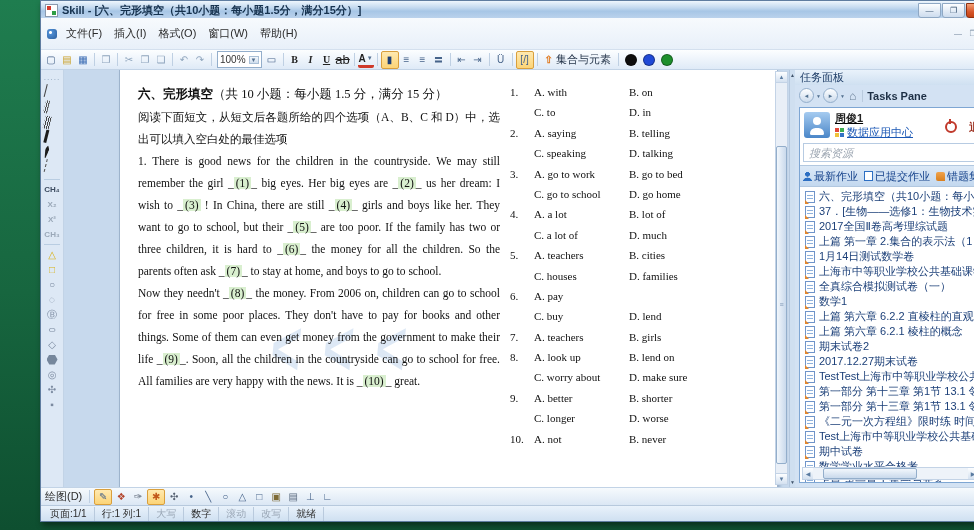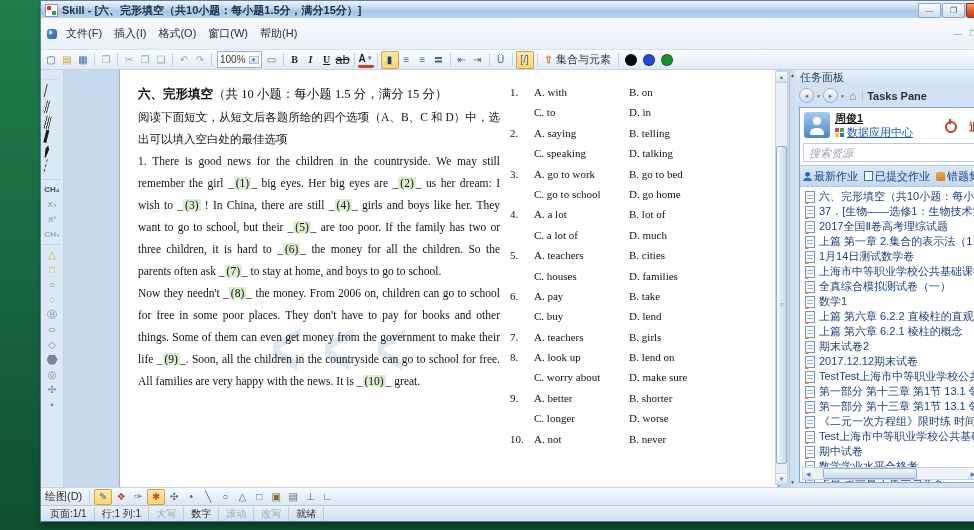--- a/index.html
+++ b/index.html
@@ -321,21 +321,20 @@
                   <span class="q-b" data-name="option-b">B. cities</span>
                 </div>
                 <div class="q-row" data-name="question-row">
                   <span class="q-no"></span>
                   <span class="q-a" data-name="option-c">C. houses</span>
                   <span class="q-b" data-name="option-d">D. families</span>
                 </div>
                 <div class="q-row" data-name="question-row">
                   <span class="q-no" data-name="question-number">6.</span>
                   <span class="q-a" data-name="option-a">A. pay</span>
-                  <span class="q-b" data-name="option-b">B. take</span>
                 </div>
                 <div class="q-row" data-name="question-row">
                   <span class="q-no"></span>
                   <span class="q-a" data-name="option-c">C. buy</span>
                   <span class="q-b" data-name="option-d">D. lend</span>
                 </div>
                 <div class="q-row" data-name="question-row">
                   <span class="q-no" data-name="question-number">7.</span>
                   <span class="q-a" data-name="option-a">A. teachers</span>
                   <span class="q-b" data-name="option-b">B. girls</span>
@@ -468,21 +467,21 @@
               <div class="tp-item" data-name="list-item">
                 <span class="doc-icon" data-name="document-icon"></span>
                 <span class="tp-item-label" data-name="list-item-label">上篇 第六章 6.2.1 棱柱的概念</span>
               </div>
               <div class="tp-item" data-name="list-item">
                 <span class="doc-icon" data-name="document-icon"></span>
                 <span class="tp-item-label" data-name="list-item-label">期末试卷2</span>
               </div>
               <div class="tp-item" data-name="list-item">
                 <span class="doc-icon" data-name="document-icon"></span>
-                <span class="tp-item-label" data-name="list-item-label">2017.12.12期末试卷</span>
+                <span class="tp-item-label" data-name="list-item-label">2017.12.27期末试卷</span>
               </div>
               <div class="tp-item" data-name="list-item">
                 <span class="doc-icon" data-name="document-icon"></span>
                 <span class="tp-item-label" data-name="list-item-label">TestTest上海市中等职业学校公共基础课学</span>
               </div>
               <div class="tp-item" data-name="list-item">
                 <span class="doc-icon" data-name="document-icon"></span>
                 <span class="tp-item-label" data-name="list-item-label">第一部分 第十三章 第1节 13.1 邻补角、对顶</span>
               </div>
               <div class="tp-item" data-name="list-item">

